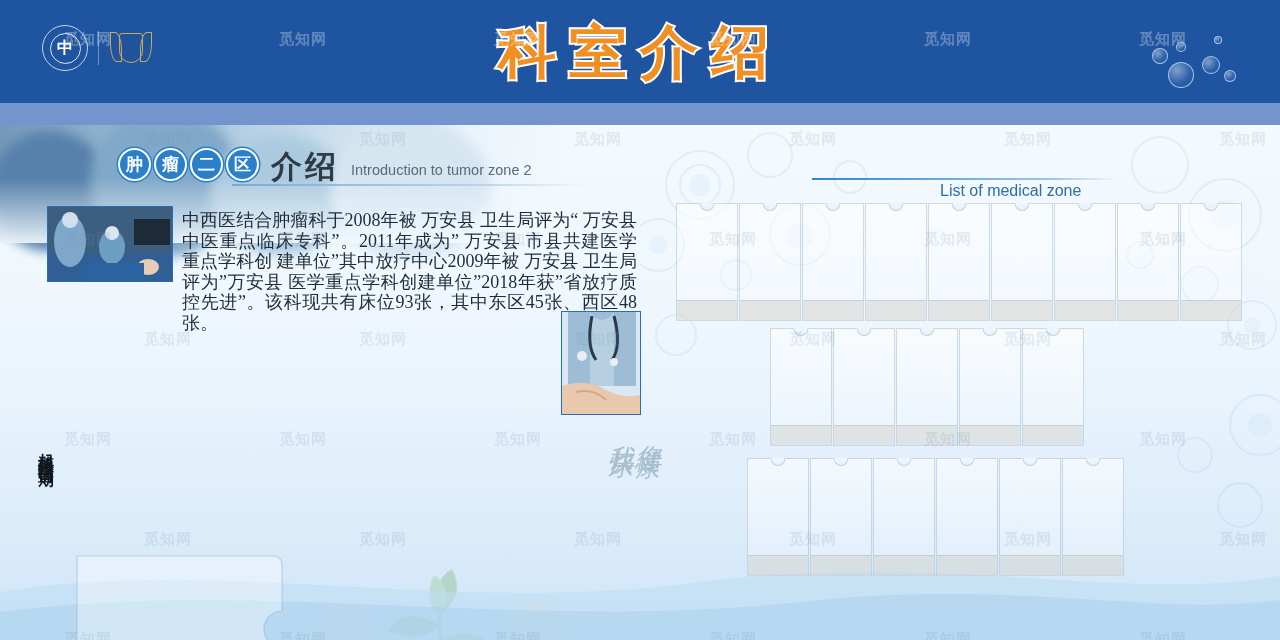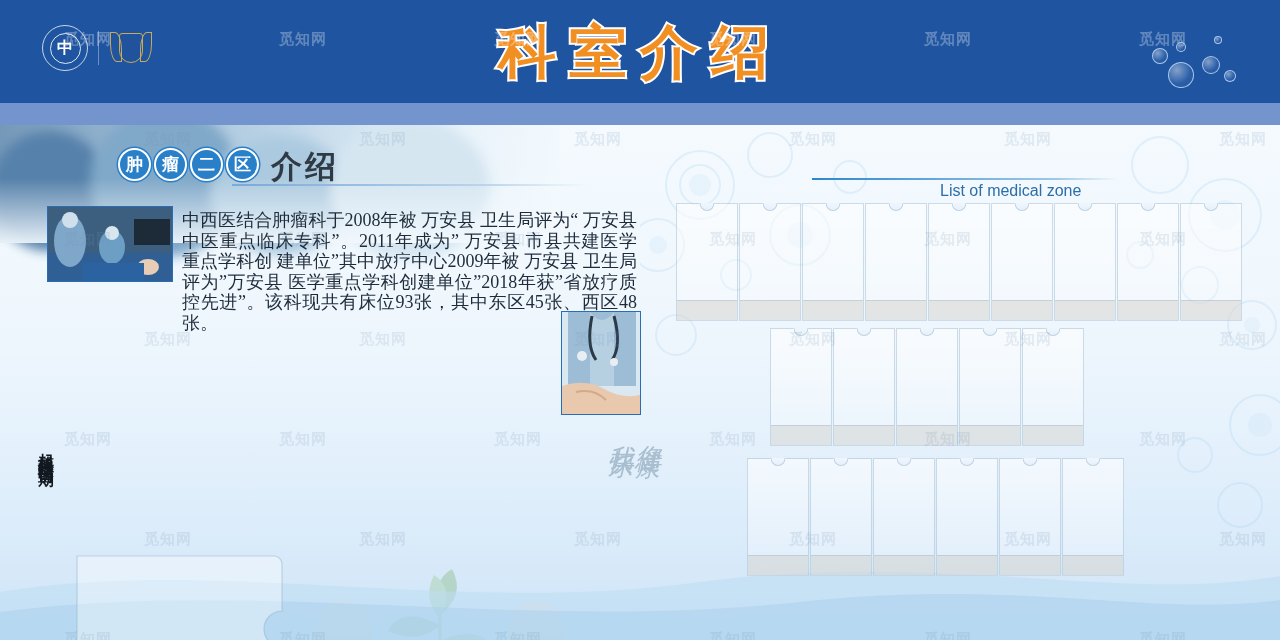--- a/index.html
+++ b/index.html
@@ -224,20 +224,21 @@
       <path d="M1 1 H198 a8 8 0 0 1 8 8 V56 a18 18 0 0 0 0 36 V153 a8 8 0 0 1 -8 8 H1 Z" fill="rgba(255,255,255,0.38)" stroke="rgba(150,180,205,0.5)" stroke-width="1.2"></path>
     </svg>
   </div>
 
   <div id="sec-head">
     <div class="chip">肿</div>
     <div class="chip">瘤</div>
     <div class="chip">二</div>
     <div class="chip">区</div>
     <div class="cn">介绍</div>
+    <div class="en">Introduction to tumor zone 2</div>
   </div>
   <div id="sec-underline"></div>
 
   <div id="photo-surgery">
     <svg viewBox="0 0 126 76" width="126" height="76">
       <rect width="126" height="76" fill="#3c5f80"></rect>
       <rect x="0" y="46" width="126" height="30" fill="#2f5f95"></rect>
       <rect x="86" y="12" width="36" height="26" fill="#1d2a38"></rect>
       <ellipse cx="22" cy="34" rx="16" ry="26" fill="#7fa7c9"></ellipse>
       <circle cx="22" cy="13" r="8" fill="#cfe0ec"></circle>

